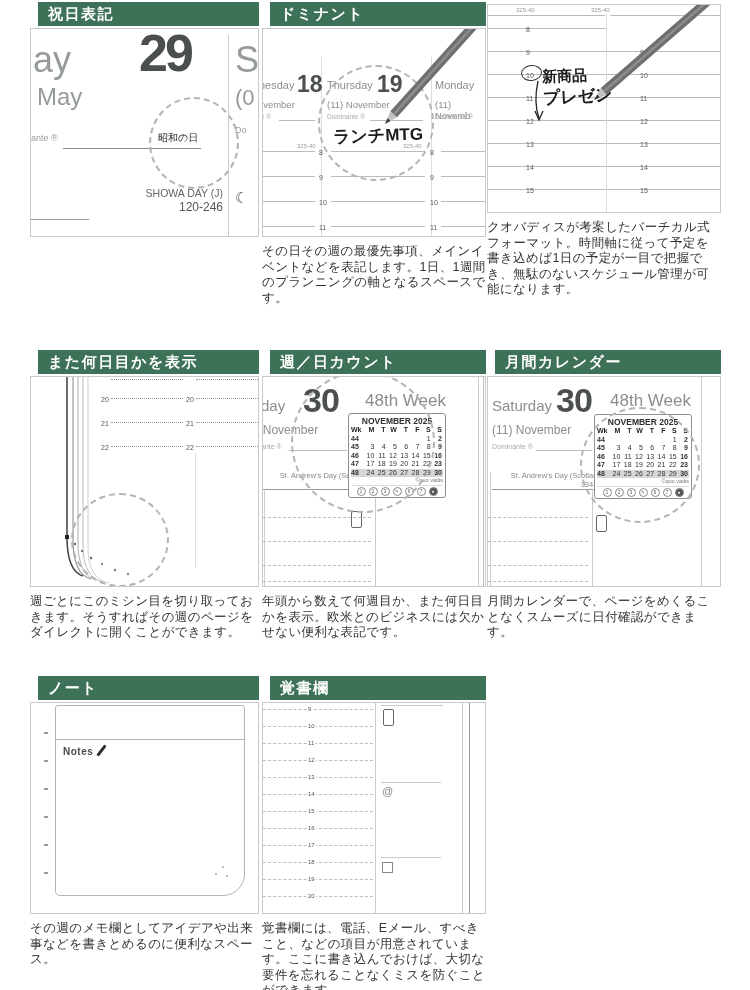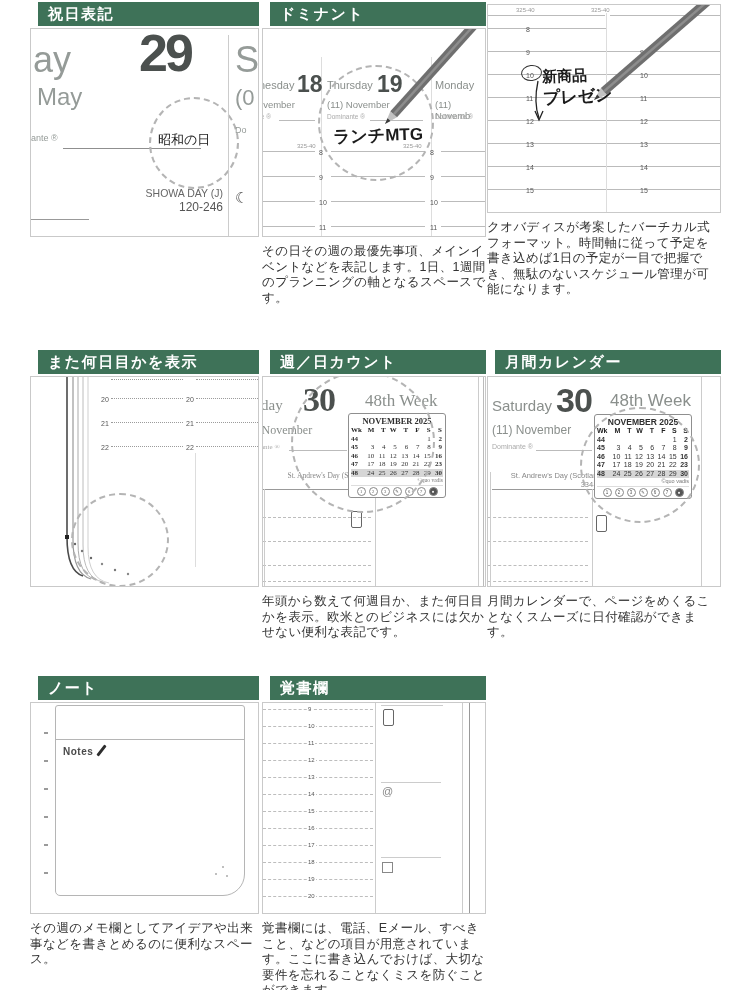--- a/index.html
+++ b/index.html
@@ -52,21 +52,21 @@
 
   <div class="panel" style="left:30px;top:2px;width:229px;">
     <div class="phead">祝日表記</div>
     <div class="imgbox" style="height:207px;">
       <span class="abs gtx" style="left:2px;top:10px;font-size:36px;">ay</span>
       <span class="abs gtx" style="left:6px;top:54px;font-size:24px;">May</span>
       <span class="abs gtx" style="left:0;top:104px;font-size:9px;">ante ®</span>
       <span class="abs dnum" style="left:108px;top:-6px;font-size:52px;letter-spacing:-3px;">29</span>
       <span class="hline" style="left:32px;top:119px;width:138px;border-top-color:#8f8f8f;"></span>
       <div class="dcircle" style="left:118px;top:68px;width:86px;height:88px;"></div>
-      <span class="abs" style="left:127px;top:102px;font-size:13px;color:#222;">昭和の日</span>
+      <span class="abs" style="left:127px;top:102px;font-size:10px;color:#222;">昭和の日</span>
       <span class="abs" style="left:80px;top:158px;width:112px;text-align:right;font-size:10.5px;color:#666;">SHOWA DAY (J)</span>
       <span class="abs" style="left:80px;top:171px;width:112px;text-align:right;font-size:12px;color:#555;">120-246</span>
       <span class="hline" style="left:0;top:190px;width:58px;border-top-color:#999;"></span>
       <span class="vline" style="left:197px;top:6px;height:201px;"></span>
       <span class="abs gtx" style="left:204px;top:10px;font-size:36px;">S</span>
       <span class="abs gtx" style="left:204px;top:56px;font-size:22px;">(0</span>
       <span class="abs gtx" style="left:204px;top:96px;font-size:9px;">Do</span>
       <span class="abs" style="left:204px;top:160px;font-size:15px;color:#555;">☾</span>
     </div>
   </div>
@@ -260,25 +260,26 @@
         <rect x="34" y="158" width="4" height="4" fill="#222"></rect>
         <circle cx="44" cy="167" r="1.2" fill="#666"></circle>
         <circle cx="51" cy="174" r="1.2" fill="#777"></circle>
         <circle cx="60" cy="181" r="1.2" fill="#666"></circle>
         <circle cx="71" cy="187" r="1.2" fill="#888"></circle>
         <circle cx="84" cy="193" r="1.2" fill="#777"></circle>
         <circle cx="97" cy="197" r="1.2" fill="#888"></circle>
       </svg>
       <div class="dcircle" style="left:40px;top:116px;width:94px;height:90px;"></div>
     </div>
+    <div class="caption">週ごとにこのミシン目を切り取っておきます。そうすればその週のページをダイレクトに開くことができます。</div>
   </div>
 
   <div class="panel" style="left:262px;top:350px;width:224px;">
     <div class="phead">週／日カウント</div>
-    <div class="imgbox" style="height:209px;font-family:Liberation Serif, serif;">
+    <div class="imgbox" style="height:209px;">
       <span class="abs sm" style="left:-2px;top:20px;font-size:15px;">day</span>
       <span class="abs dnum" style="left:40px;top:4px;font-size:34px;letter-spacing:-1px;">30</span>
       <span class="abs sm" style="left:102px;top:14px;font-size:17px;">48th Week</span>
       <span class="abs sm" style="left:-24px;top:46px;font-size:12px;">(11) November</span>
       <span class="abs" style="left:-2px;top:66px;font-size:7px;color:#aaa;">ante ®</span>
       <span class="hline" style="left:26px;top:73px;width:58px;border-top-color:#bbb;"></span>
       <span class="abs" style="left:10px;top:94px;width:100px;text-align:right;font-size:7.5px;color:#888;">St. Andrew's Day (Scotland)</span>
       <span class="abs" style="left:10px;top:103px;width:100px;text-align:right;font-size:7.5px;color:#888;">334-31</span>
       <span class="hline" style="left:0;top:112px;width:112px;border-top-color:#999;"></span>
       <span class="hline dsh" style="left:0;top:140px;width:108px;"></span>

